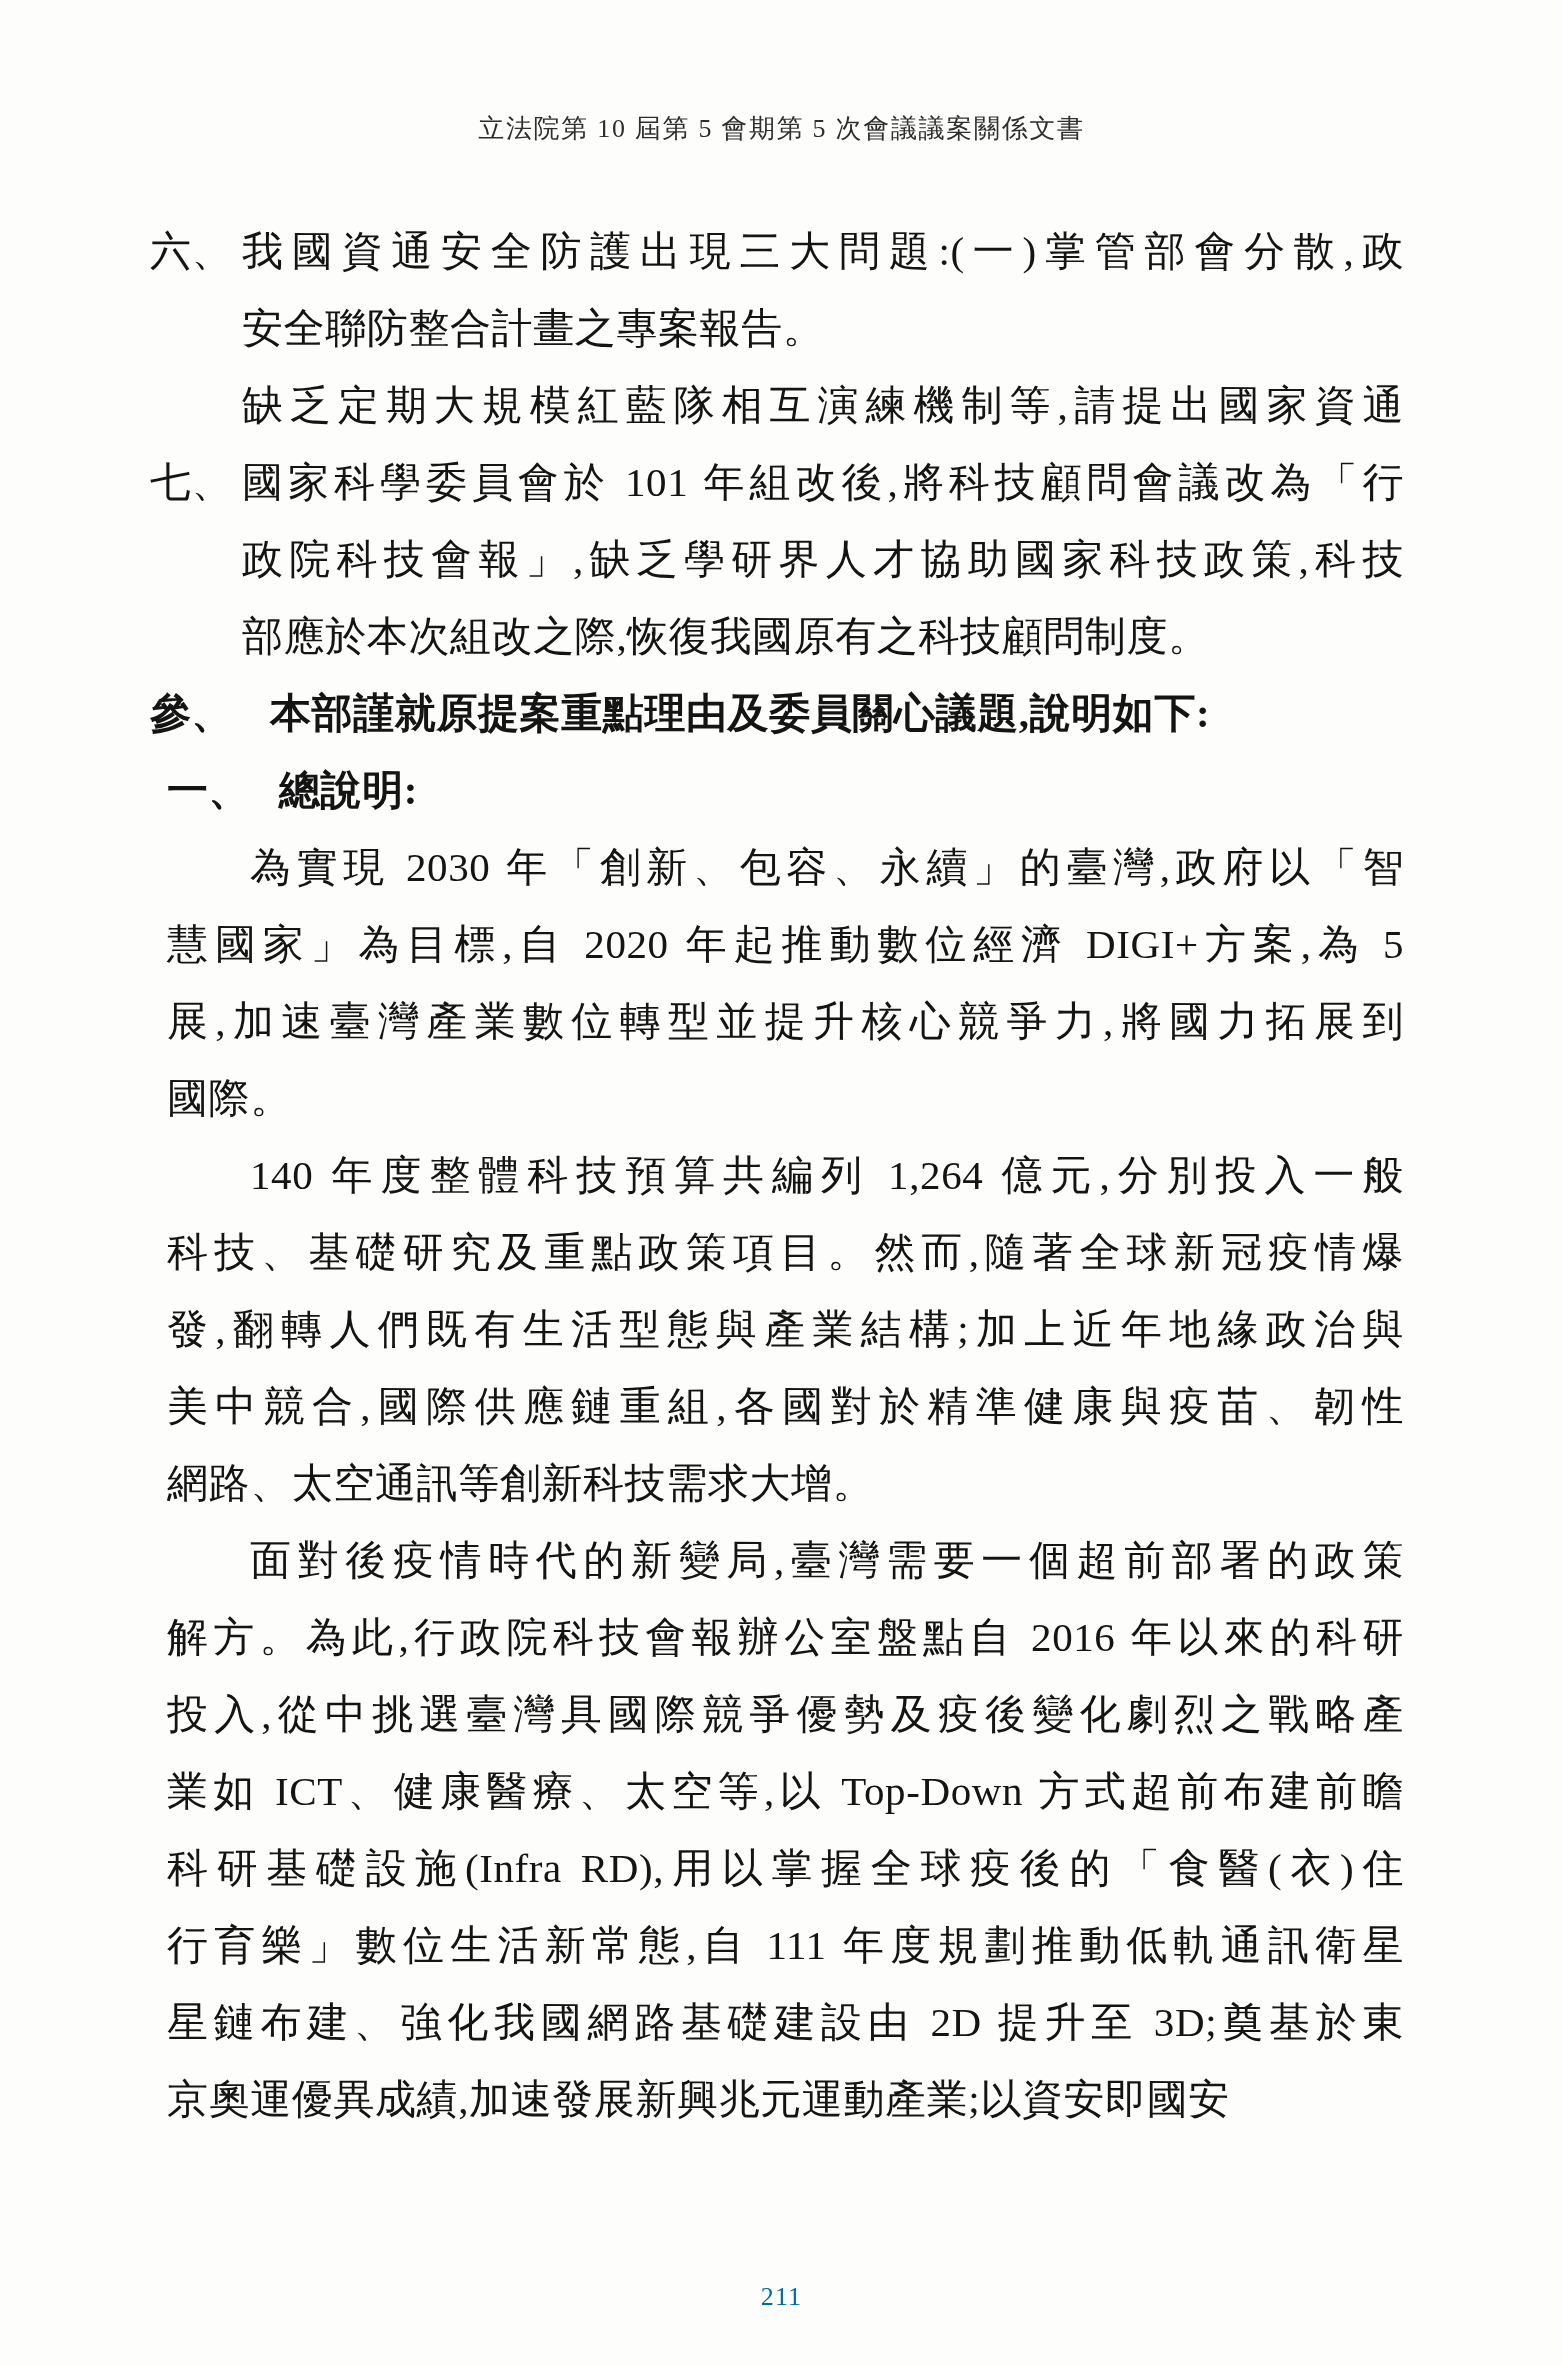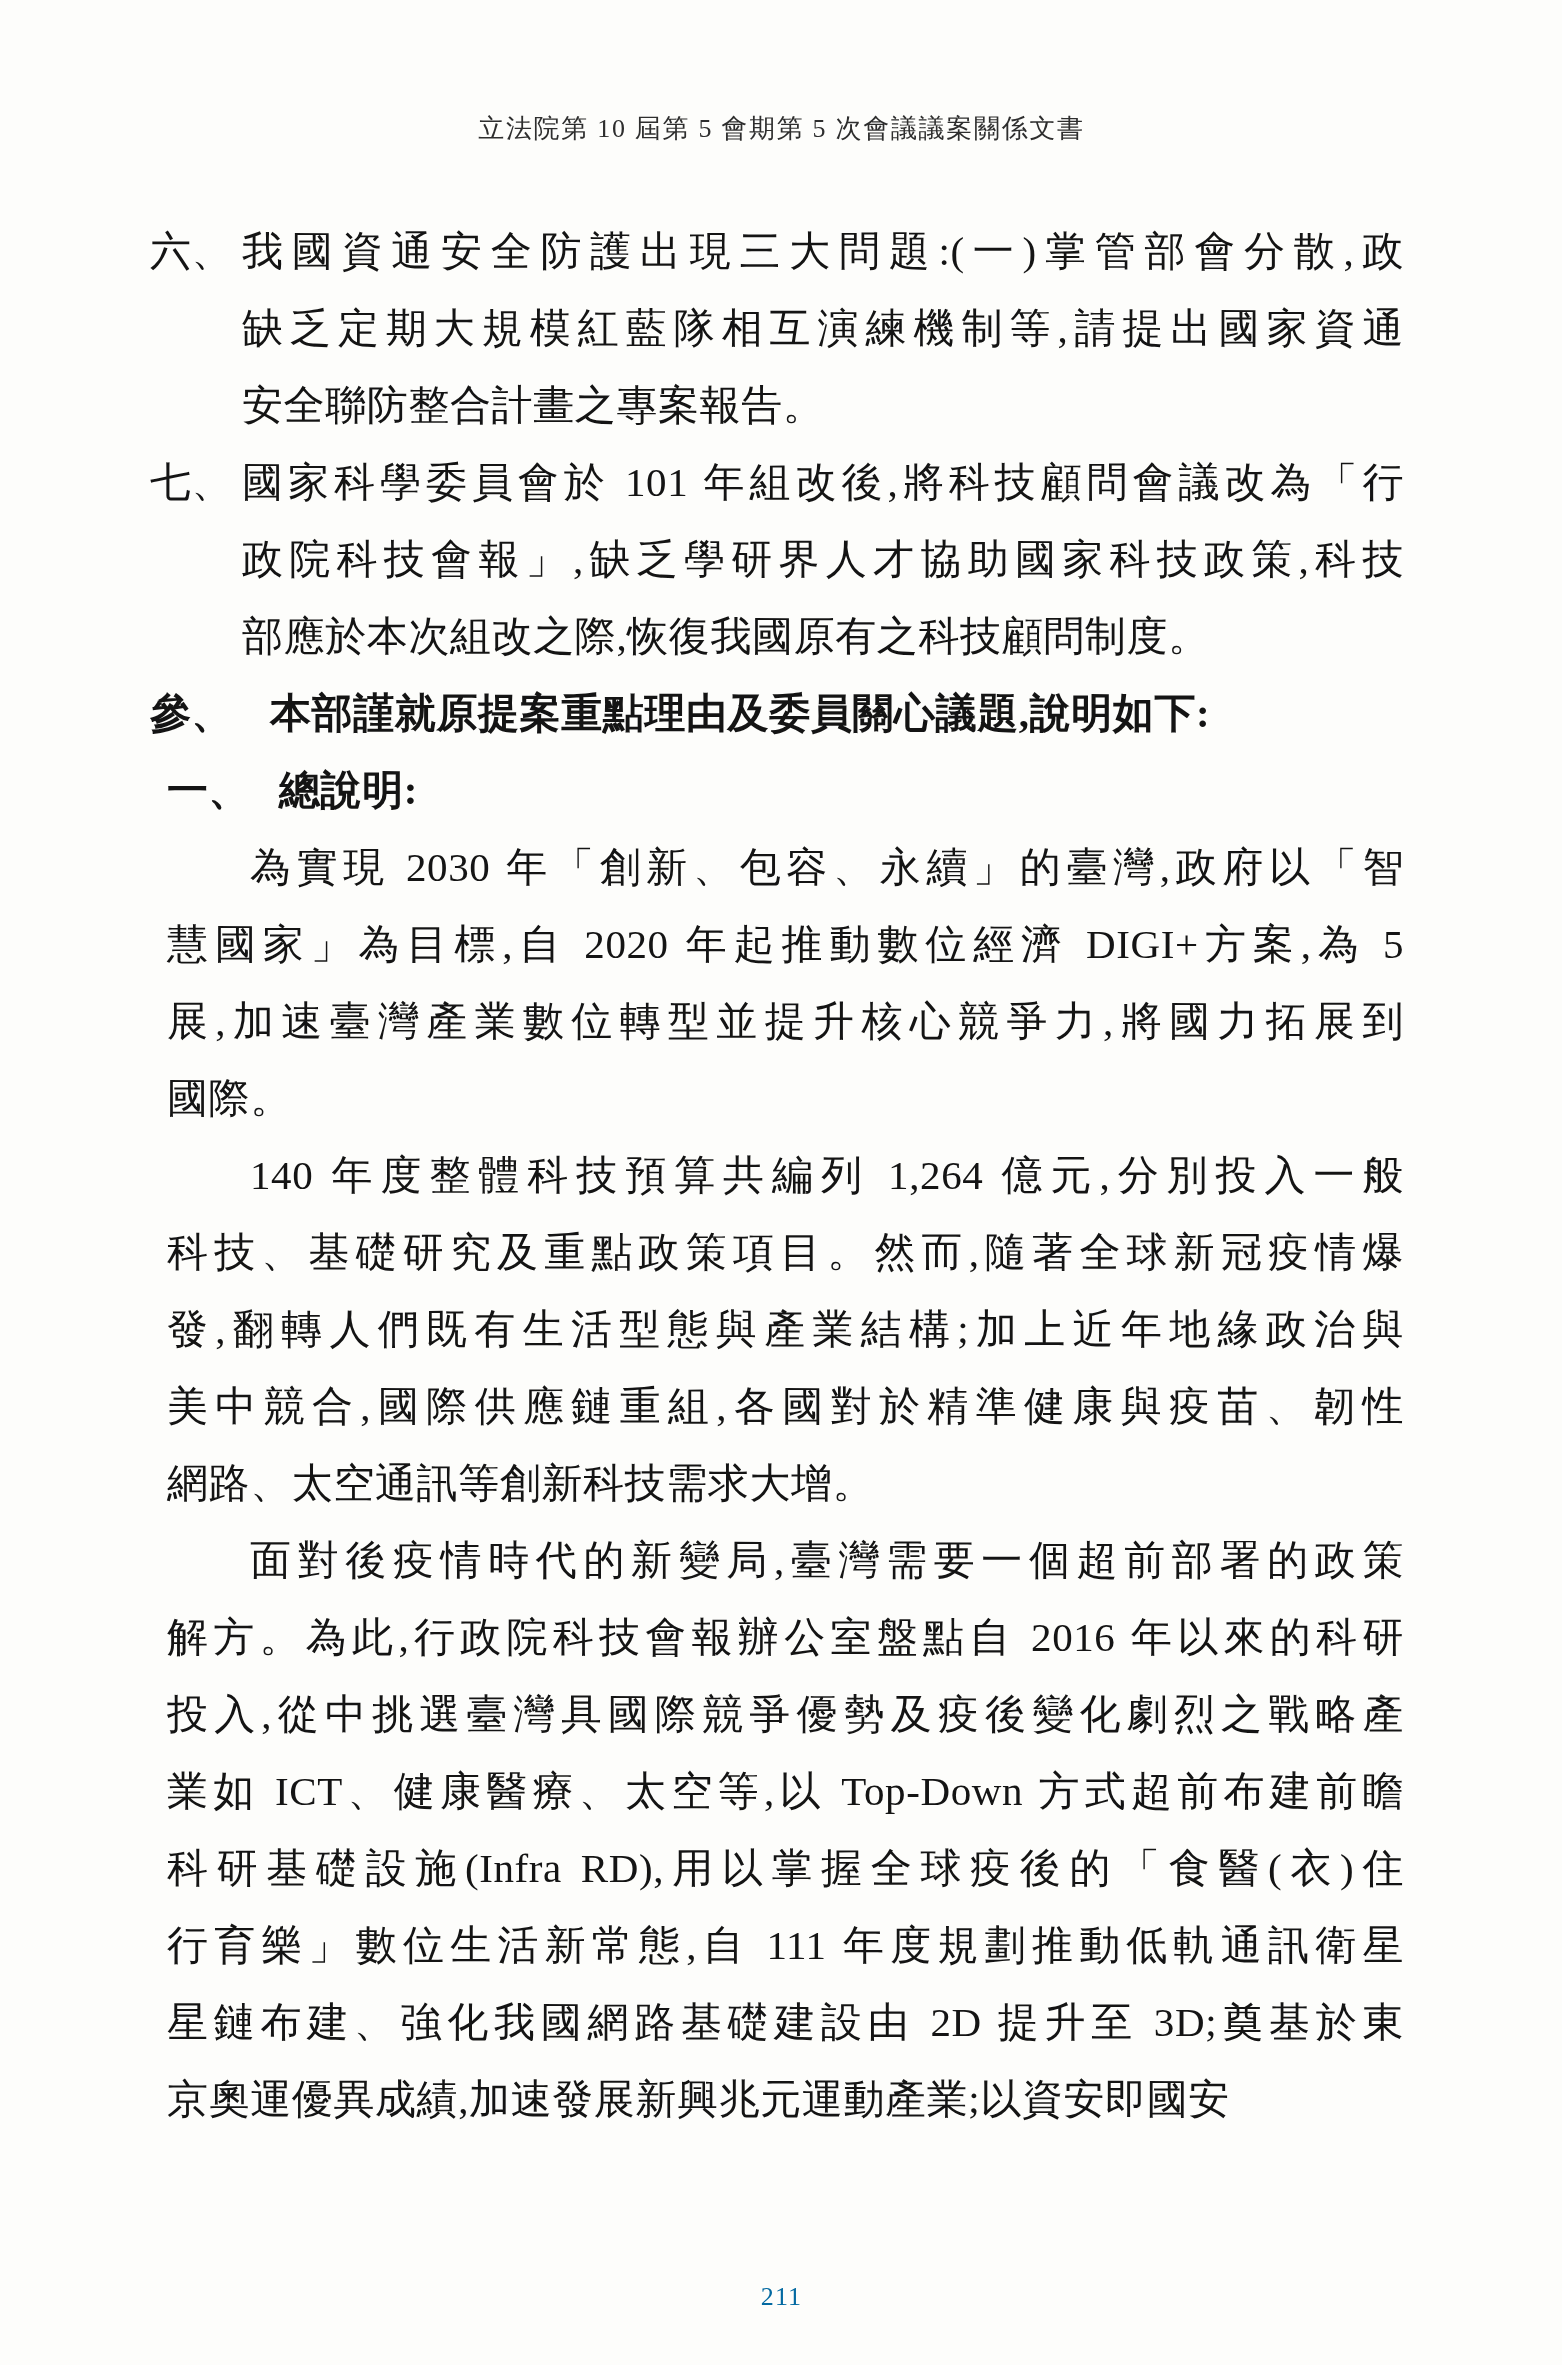--- a/index.html
+++ b/index.html
@@ -55,22 +55,22 @@
 <body>
 
 <div class="page">
   <div class="doc-header">立法院第 10 屆第 5 會期第 5 次會議議案關係文書</div>
 
   <div class="doc-body">
       <div class="block list-item">
         <span class="label">六、</span>
         <div class="lines">
           <div class="line">我國資通安全防護出現三大問題:(一)掌管部會分散,政</div>
+          <div class="line last">安全聯防整合計畫之專案報告。</div>
           <div class="line">缺乏定期大規模紅藍隊相互演練機制等,請提出國家資通</div>
-          <div class="line last">安全聯防整合計畫之專案報告。</div>
         </div>
       </div>
       <div class="block list-item">
         <span class="label">七、</span>
         <div class="lines">
           <div class="line">國家科學委員會於 101 年組改後,將科技顧問會議改為「行</div>
           <div class="line">政院科技會報」,缺乏學研界人才協助國家科技政策,科技</div>
           <div class="line last">部應於本次組改之際,恢復我國原有之科技顧問制度。</div>
         </div>
       </div>

